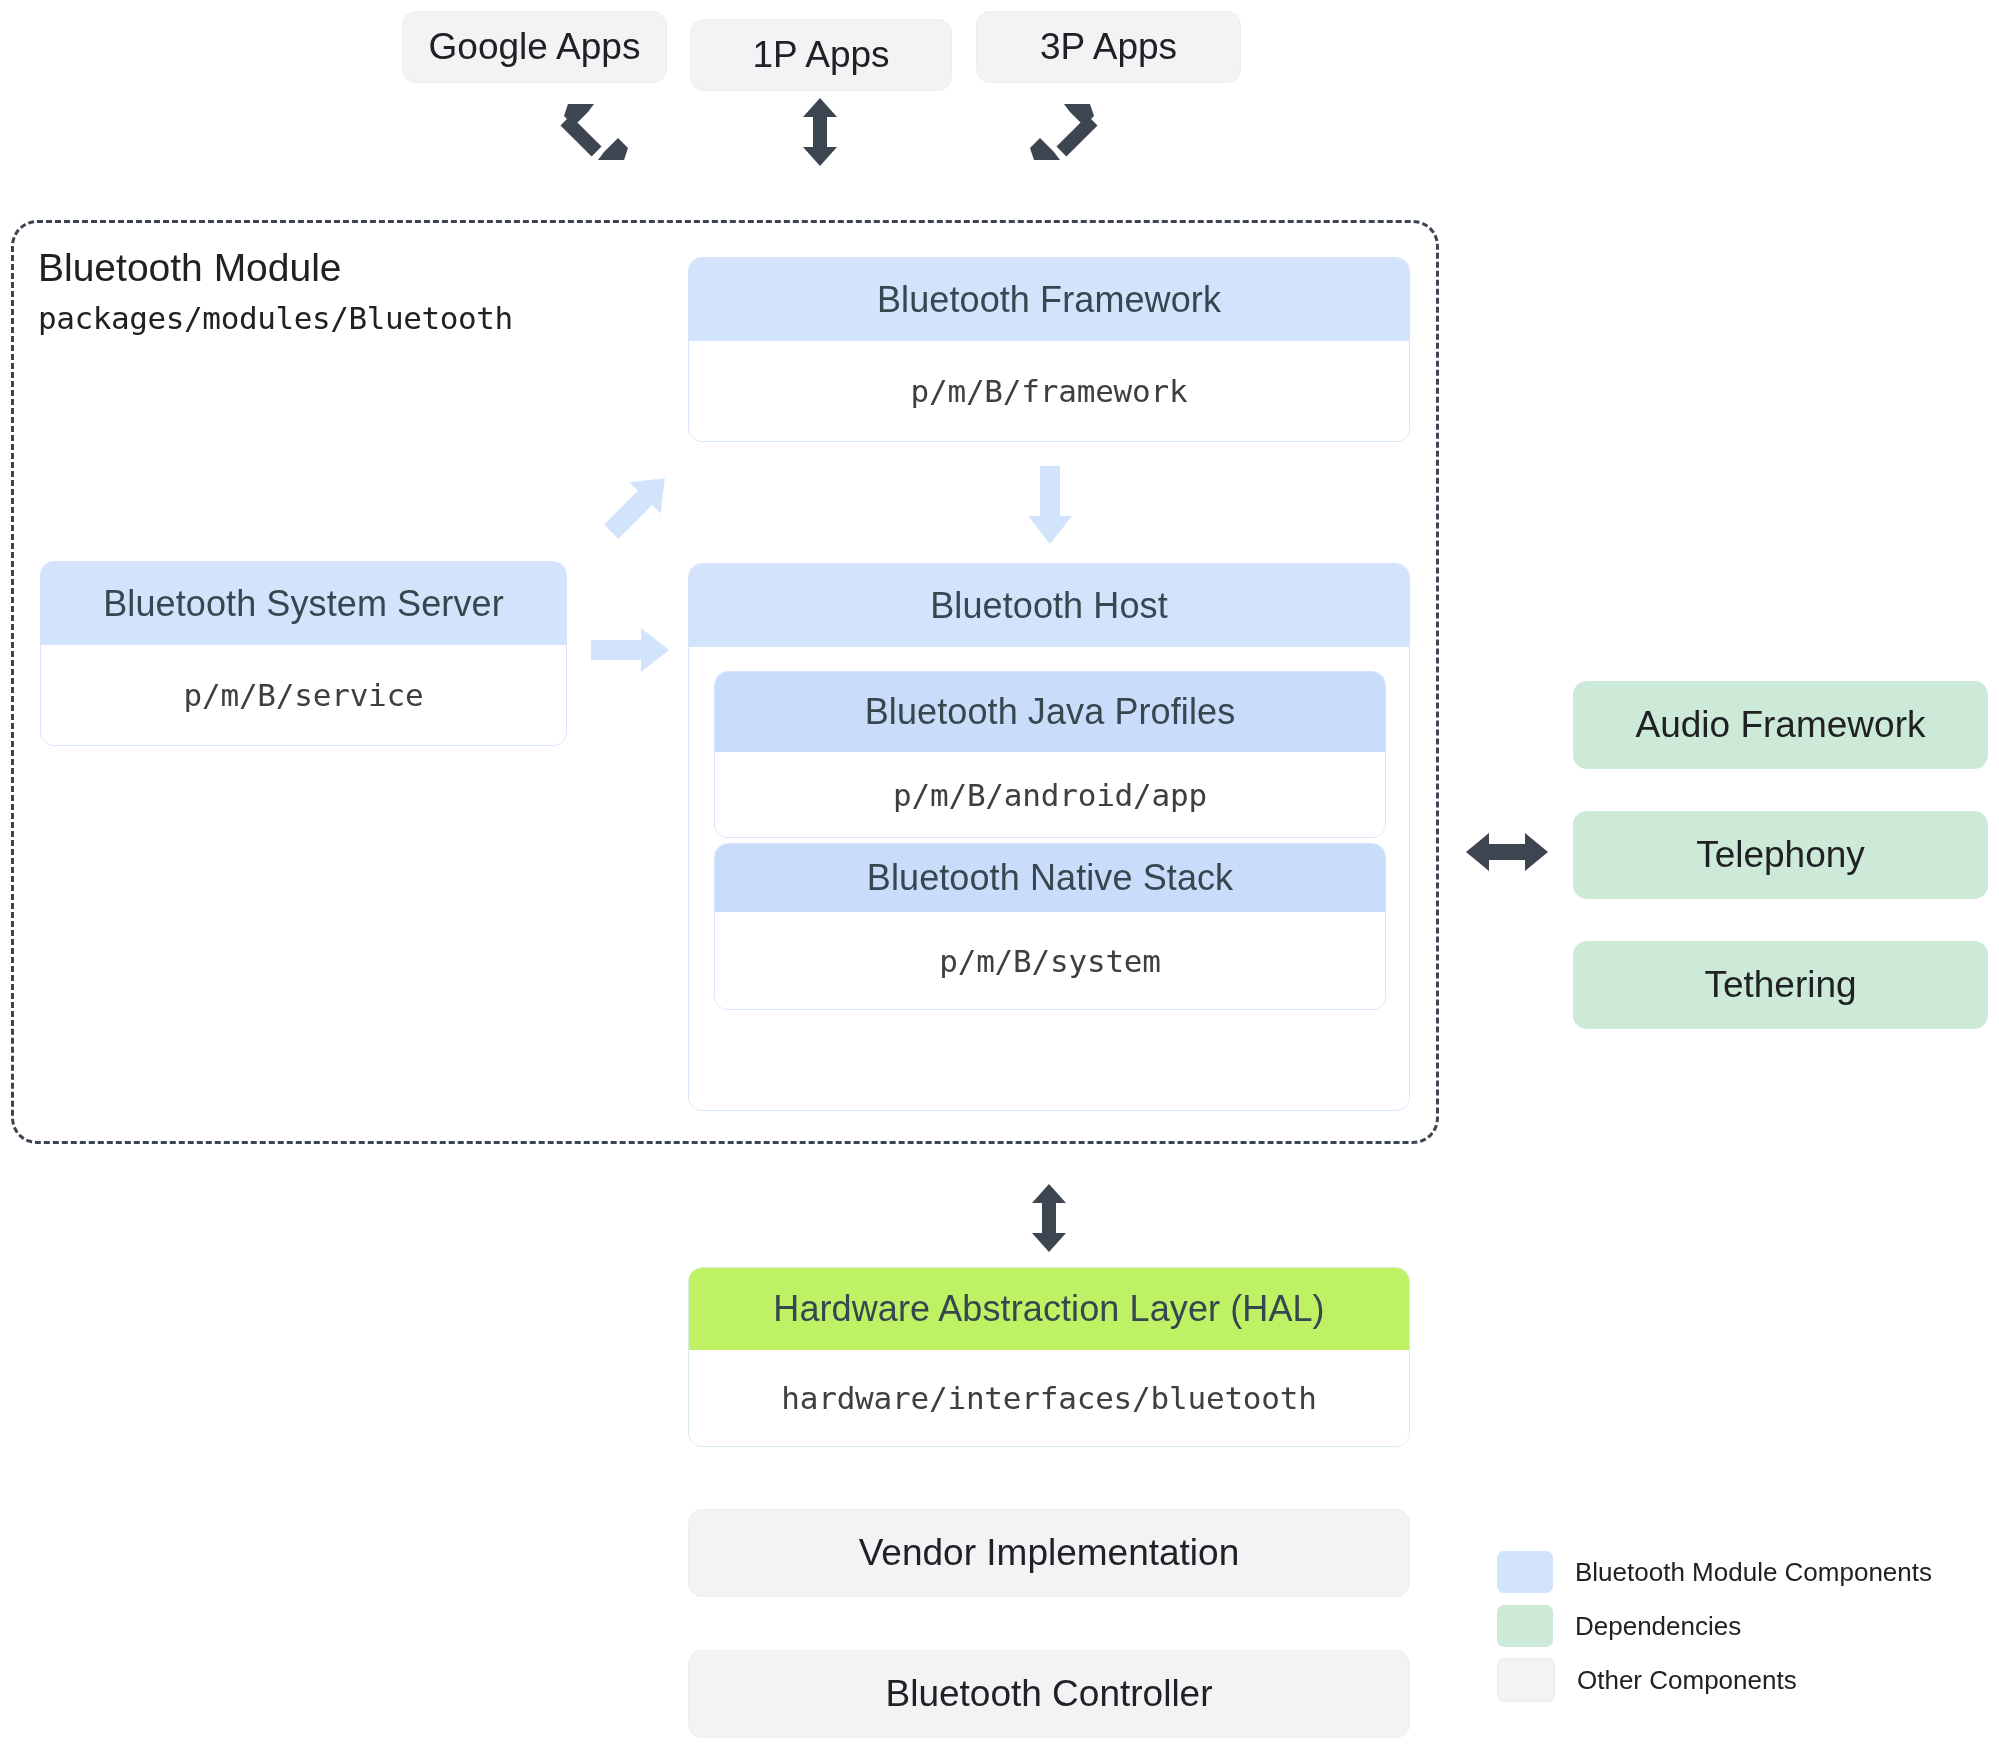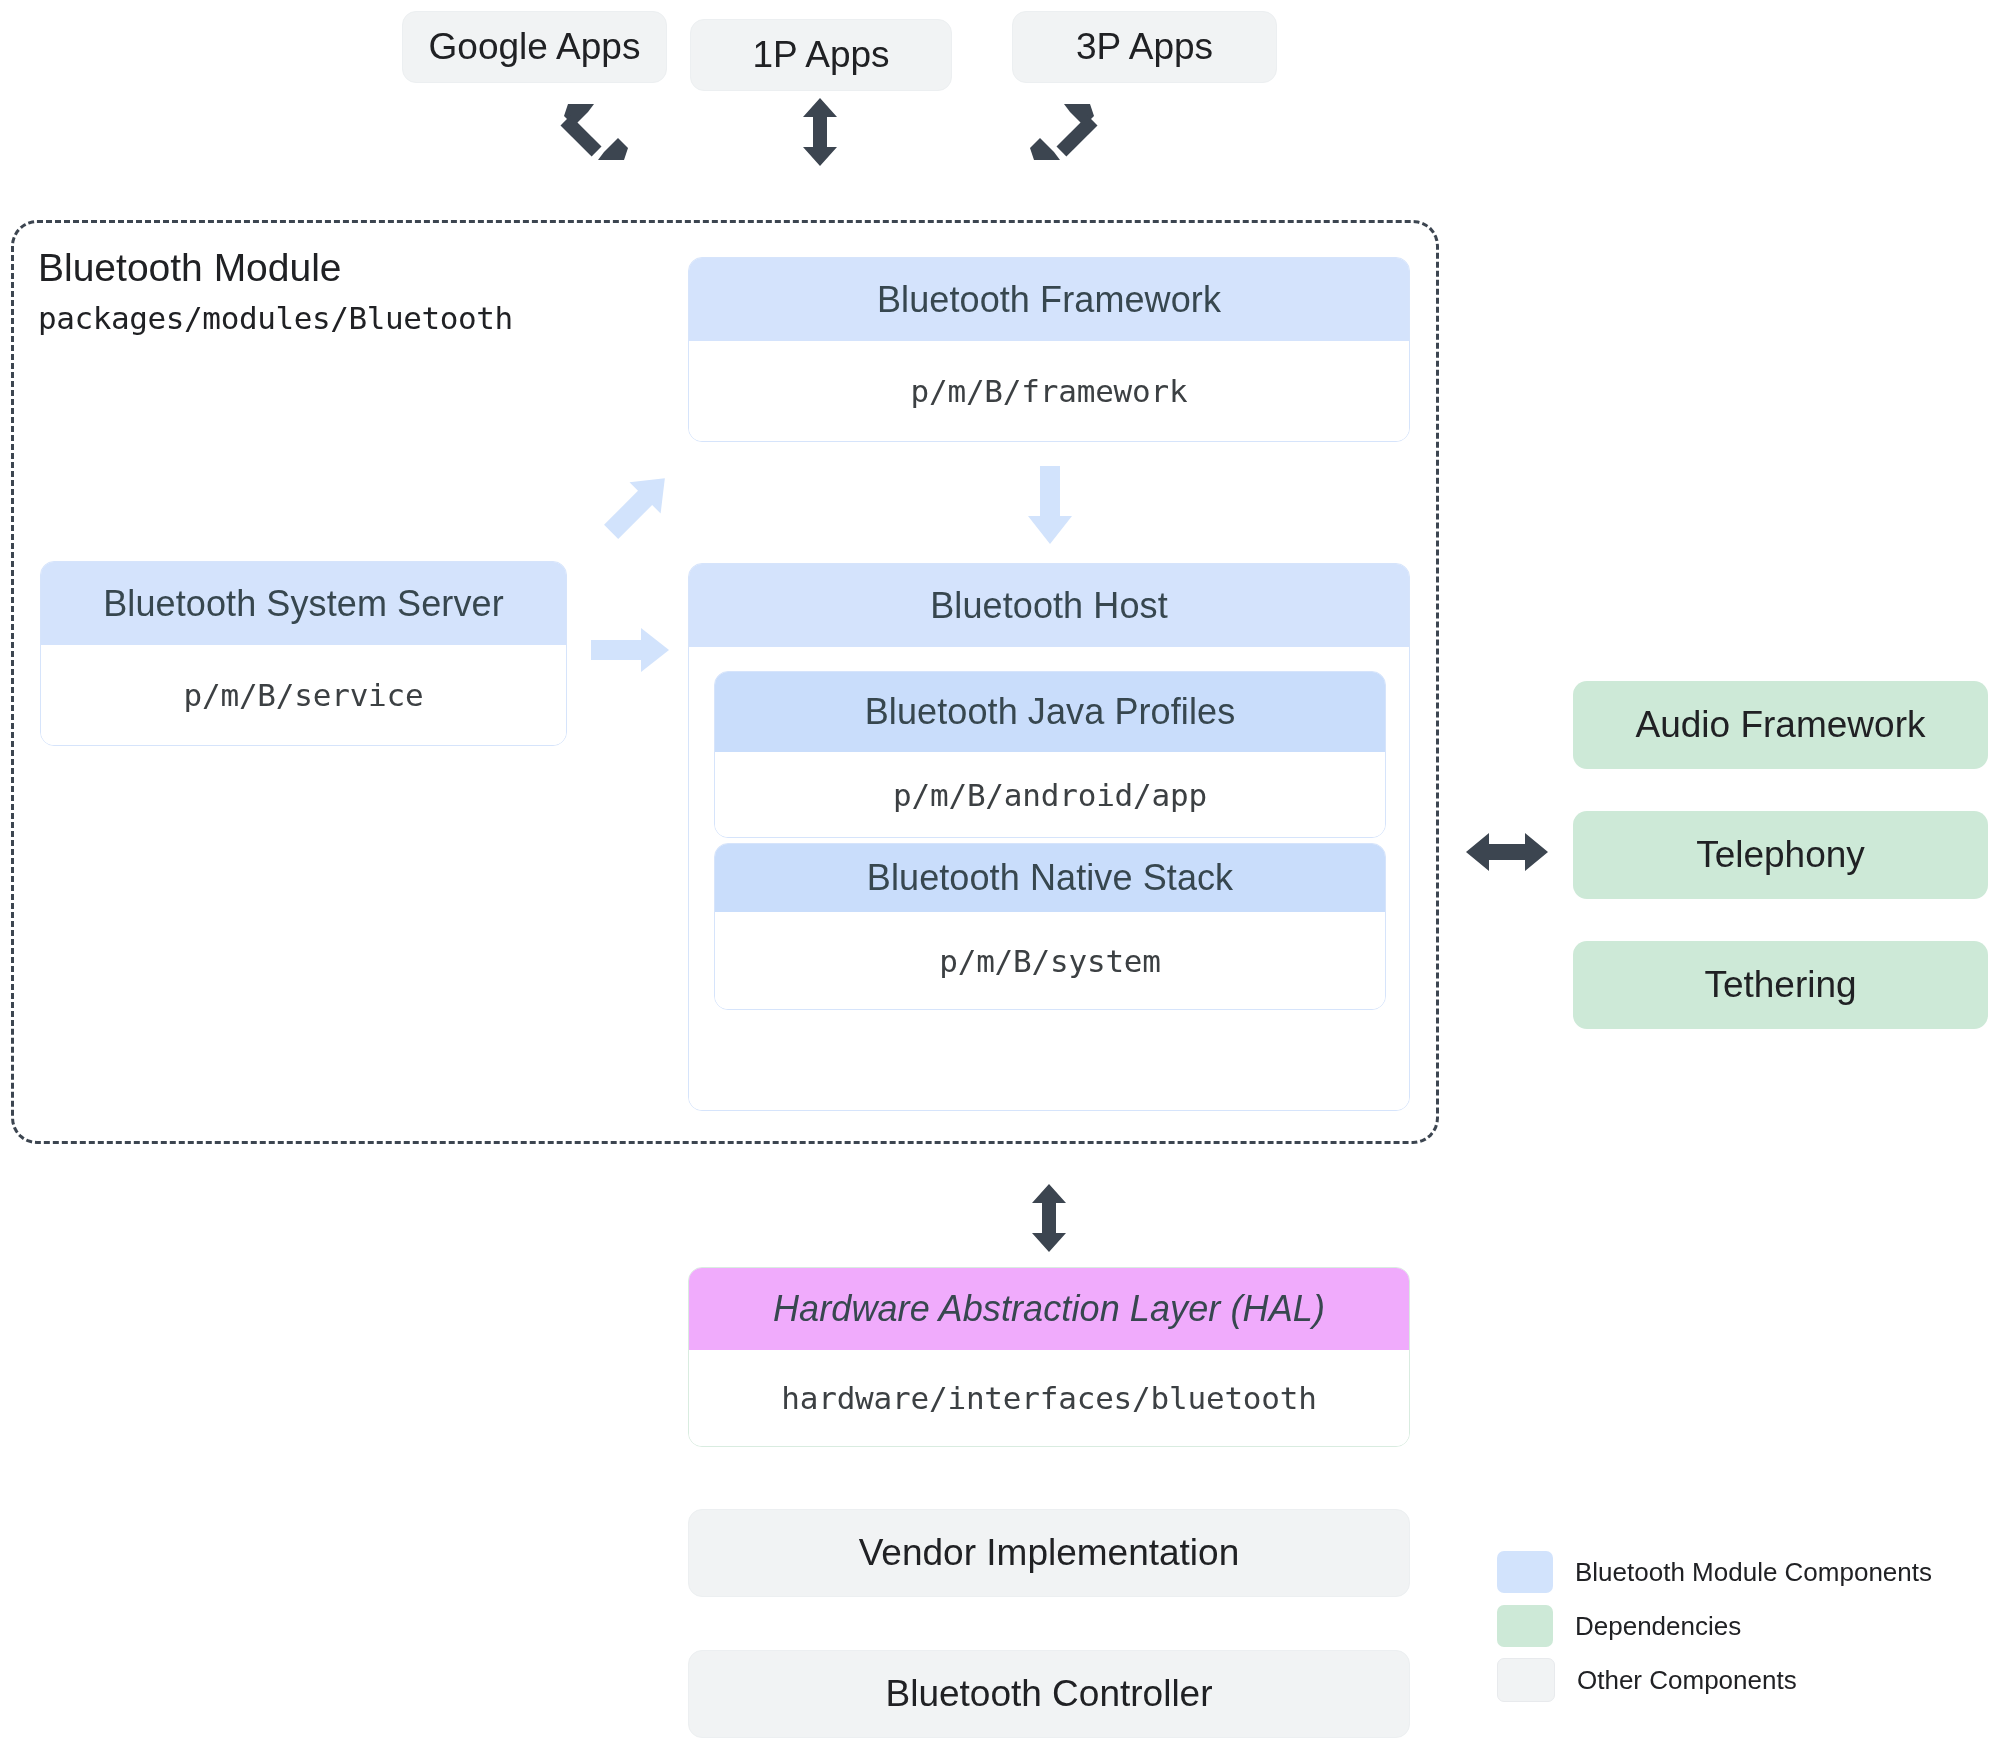--- a/index.html
+++ b/index.html
@@ -74,21 +74,21 @@
     border: 1px solid #d6e4fb;
     background: #ffffff;
   }
   .blue-card-inner > .card-head { background: #c9ddfb; }
 
   
   .green-card {
     border: 1px solid #d9ece0;
     background: #ffffff;
   }
-  .green-card > .card-head { background: #f0abfc; font-style: italic; }
+  .green-card > .card-head { background: #bef264; }
 
   .box-green {
     background: #cde9d7;
     border-radius: 14px;
     display: flex;
     align-items: center;
     justify-content: center;
     text-align: center;
     font-size: 37px;
     color: #202124;
@@ -149,21 +149,21 @@
 <div id="canvas">
 
   <div class="abs box-grey" style="left:402px; top:11px; width:265px; height:72px;">
     <span>Google Apps</span>
   </div>
 
   <div class="abs box-grey" style="left:690px; top:11px; width:262px; height:72px;margin-top:8px;">
     <span>1P Apps</span>
   </div>
 
-  <div class="abs box-grey" style="left:976px; top:11px; width:265px; height:72px;margin-left:36px;">
+  <div class="abs box-grey" style="left:976px; top:11px; width:265px; height:72px;">
     <span>3P Apps</span>
   </div>
 
   <svg class="abs" style="left:560px; top:100px;" width="72" height="64">
     <g fill="#3c4550">
       <polygon points="8,4 34,4 28,12 14,26 4,16"></polygon>
       <rect x="14" y="14" width="14" height="44" transform="rotate(-45 21 36)"></rect>
       <polygon points="64,60 38,60 44,52 58,38 68,48"></polygon>
     </g>
   </svg>

